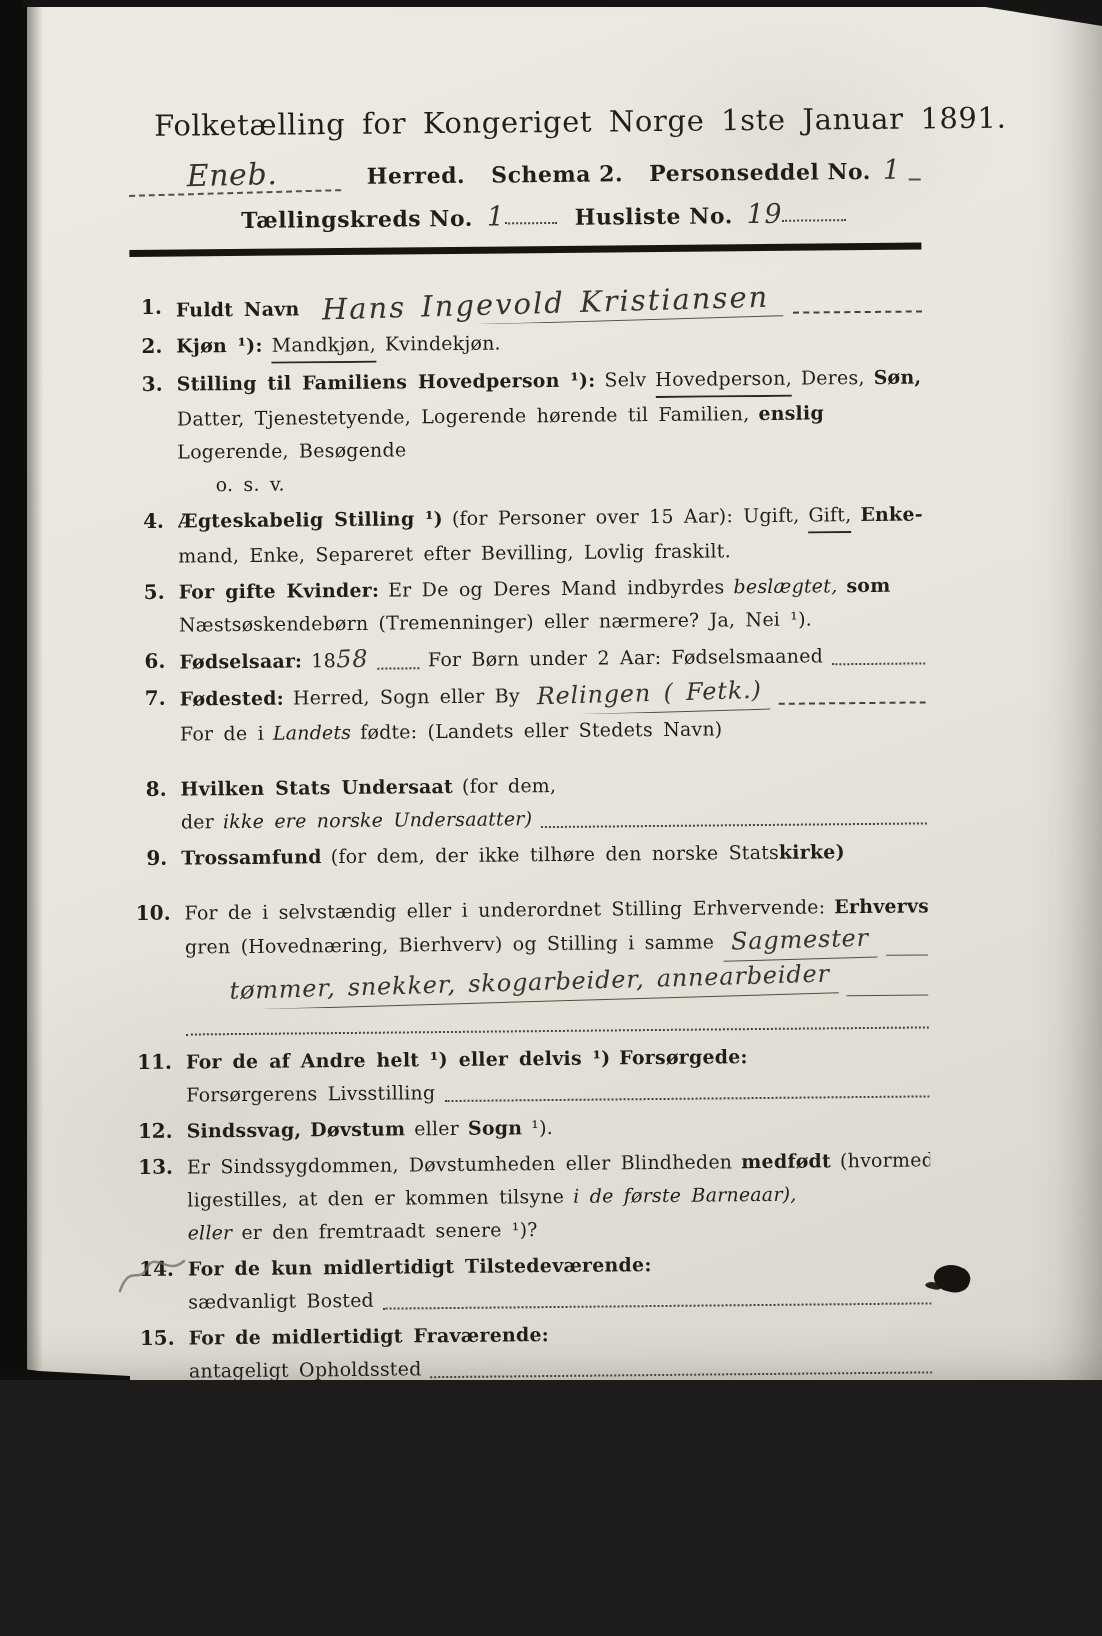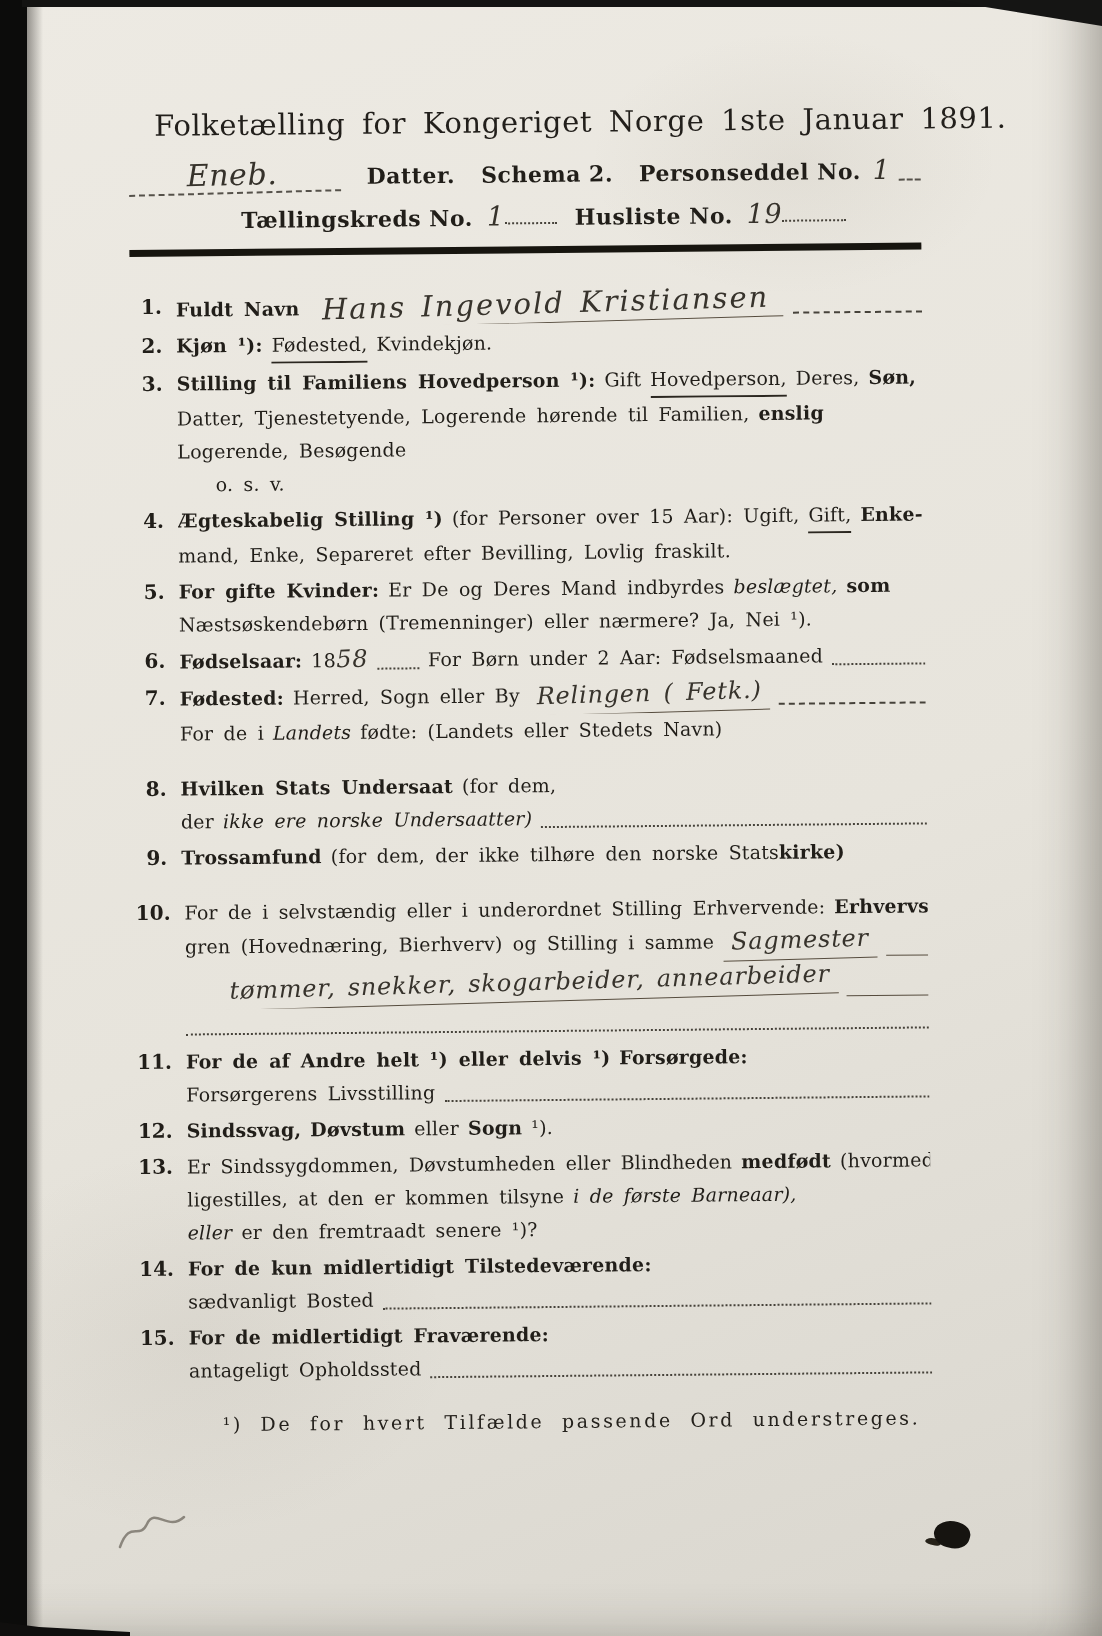--- a/index.html
+++ b/index.html
@@ -1,20 +1,20 @@
 <!DOCTYPE html>
 <html><head>
 <meta charset="utf-8">
 <style>
   * { margin:0; padding:0; box-sizing:border-box; }
   html,body { width:1102px; height:1636px; }
   body { background:#1d1c1a; font-family:"DejaVu Serif", serif; }
 
   .page{
-    position:relative; width:1102px; height:1636px; overflow:hidden;
+    position:relative; width:1102px; height:1380px; overflow:hidden;
     color:#211e19;
     background:
       radial-gradient(ellipse 340px 220px at 72% 10%, rgba(120,110,90,0.08), transparent 60%),
       radial-gradient(ellipse 420px 320px at 18% 82%, rgba(110,100,85,0.08), transparent 60%),
       linear-gradient(160deg,#edeae3 0%, #e7e4dc 55%, #d9d6ce 100%);
     box-shadow: inset -60px 0 50px -45px rgba(60,55,48,0.38),
                 inset 0 -40px 50px -40px rgba(60,55,48,0.30);
   }
 
   
@@ -92,21 +92,21 @@
   <div class="edge-top"></div>
   <div class="corner-tr"></div>
   <div class="corner-bl"></div>
 
   <div class="content">
 
     <div class="title">Folketælling for Kongeriget Norge 1ste Januar 1891.</div>
 
     <div class="hdr-row hdr-row2">
       <span class="hw district">Eneb.</span>
-      <span class="printed-b">Datter.</span>
+      <span class="printed-b">Herred.</span>
       <span class="printed-b">Schema 2.</span>
       <span class="printed-b">Personseddel No.</span>
       <span class="hw hw-no" style="margin-left:12px;">1</span>
       <span class="no-line"></span>
     </div>
 
     <div class="hdr-row hdr-row3">
       <span class="printed-b">Tællingskreds No.</span>
       <span class="hw hw-no">1</span>
       <span class="fill dots" style="flex:0 0 52px;"></span>
@@ -126,31 +126,31 @@
               <span class="seg u hw lg">Hans Ingevold Kristiansen</span>
               <span class="fill dash"></span>
             </div>
           </div>
         </div>
         <div class="item" data-idx="1">
           <div class="num">2.</div>
           <div class="ibody">
             <div class="line">
               <span class="seg b">Kjøn ¹):</span>
-              <span class="seg u">Fødested,</span>
+              <span class="seg u">Mandkjøn,</span>
               <span class="seg">Kvindekjøn.</span>
             </div>
           </div>
         </div>
         <div class="item" data-idx="2">
           <div class="num">3.</div>
           <div class="ibody">
             <div class="line">
               <span class="seg b">Stilling til Familiens Hovedperson ¹):</span>
-              <span class="seg">Gift</span>
+              <span class="seg">Selv</span>
               <span class="seg u">Hovedperson,</span>
               <span class="seg">Deres,</span>
               <span class="seg b">Søn,</span>
             </div>
             <div class="line">
               <span class="seg">Datter, Tjenestetyende, Logerende hørende til Familien,</span>
               <span class="seg b">enslig</span>
             </div>
             <div class="line">
               <span class="seg">Logerende, Besøgende</span>

